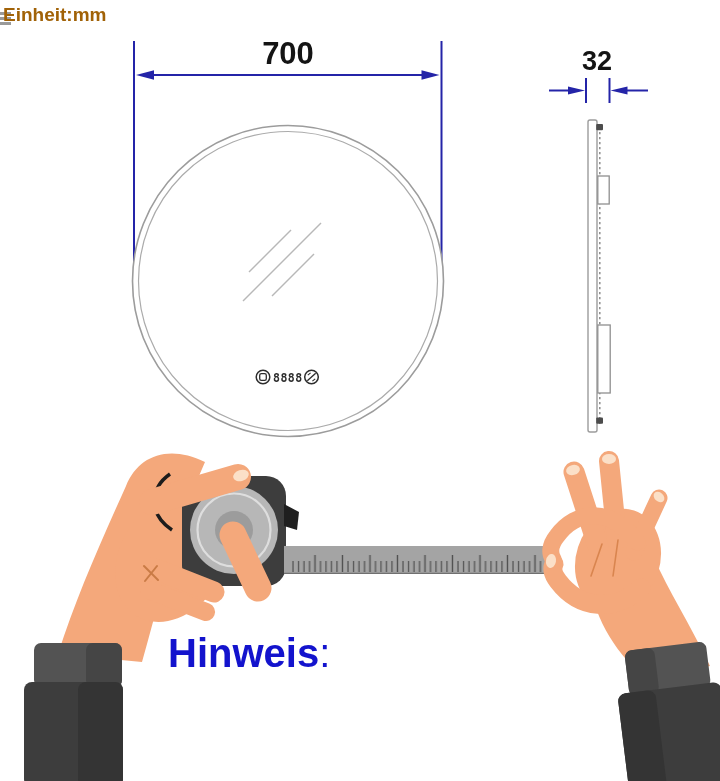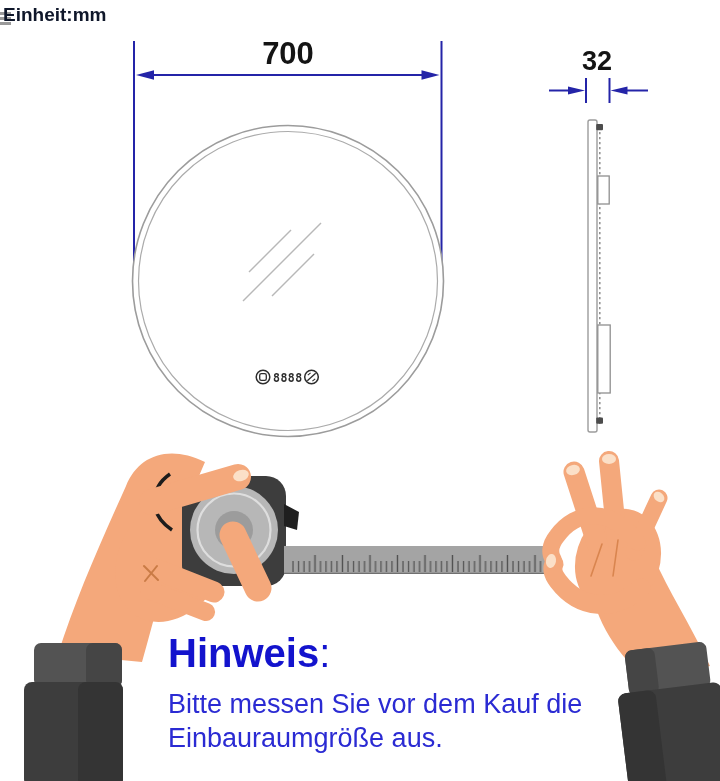--- a/index.html
+++ b/index.html
@@ -7,21 +7,21 @@
           font-family:"Liberation Sans", sans-serif;}
   svg{position:absolute;left:0;display:block;}
   #tech{top:0;}
   #illu{top:440px;}
   .unit{position:absolute;top:4px;left:0;height:26px;}
   .unit-icon{position:absolute;left:0;top:7px;width:11px;height:16px;}
   .unit-icon i{position:absolute;left:0;width:11px;height:3px;background:#9a9a9a;display:block;}
   .unit-icon i:nth-child(1){top:1px;}
   .unit-icon i:nth-child(2){top:6px;}
   .unit-icon i:nth-child(3){top:11px;}
-  .unit-text{position:absolute;left:3px;top:0;font-size:19px;font-weight:bold;color:#0f172a;white-space:nowrap;}
+  .unit-text{position:absolute;left:3px;top:0;font-size:19px;font-weight:bold;color:#a16207;white-space:nowrap;}
   .dim-label{font-weight:600;fill:#141414;}
   .note-heading{position:absolute;left:168px;top:631px;font-size:40px;font-weight:bold;color:#1313cd;white-space:nowrap;}
   .note-heading .colon{font-weight:400;}
   .note-body{position:absolute;left:168px;top:687px;font-size:27px;line-height:34px;color:#2b2bd3;white-space:nowrap;}
 </style>
 </head>
 <body>
 
 <div class="canvas">
 
@@ -143,18 +143,14 @@
     </g>
     <g transform="rotate(-7 668 240)">
       <rect x="628" y="206" width="82" height="46" rx="7" fill="#535353"></rect>
       <rect x="628" y="206" width="30" height="46" rx="7" fill="#454545"></rect>
       <rect x="616" y="248" width="104" height="105" rx="8" fill="#3d3d3d"></rect>
       <rect x="616" y="248" width="38" height="105" rx="8" fill="#343434"></rect>
     </g>
   </svg>
 
   <div class="note-heading"><span>Hinweis</span><span class="colon">:</span></div>
-  <div class="note-body">
-    <div>Bitte messen Sie vor dem Kauf die</div>
-    <div>Einbauraumgröße aus.</div>
-  </div>
 
 </div>
 
 </body></html>

